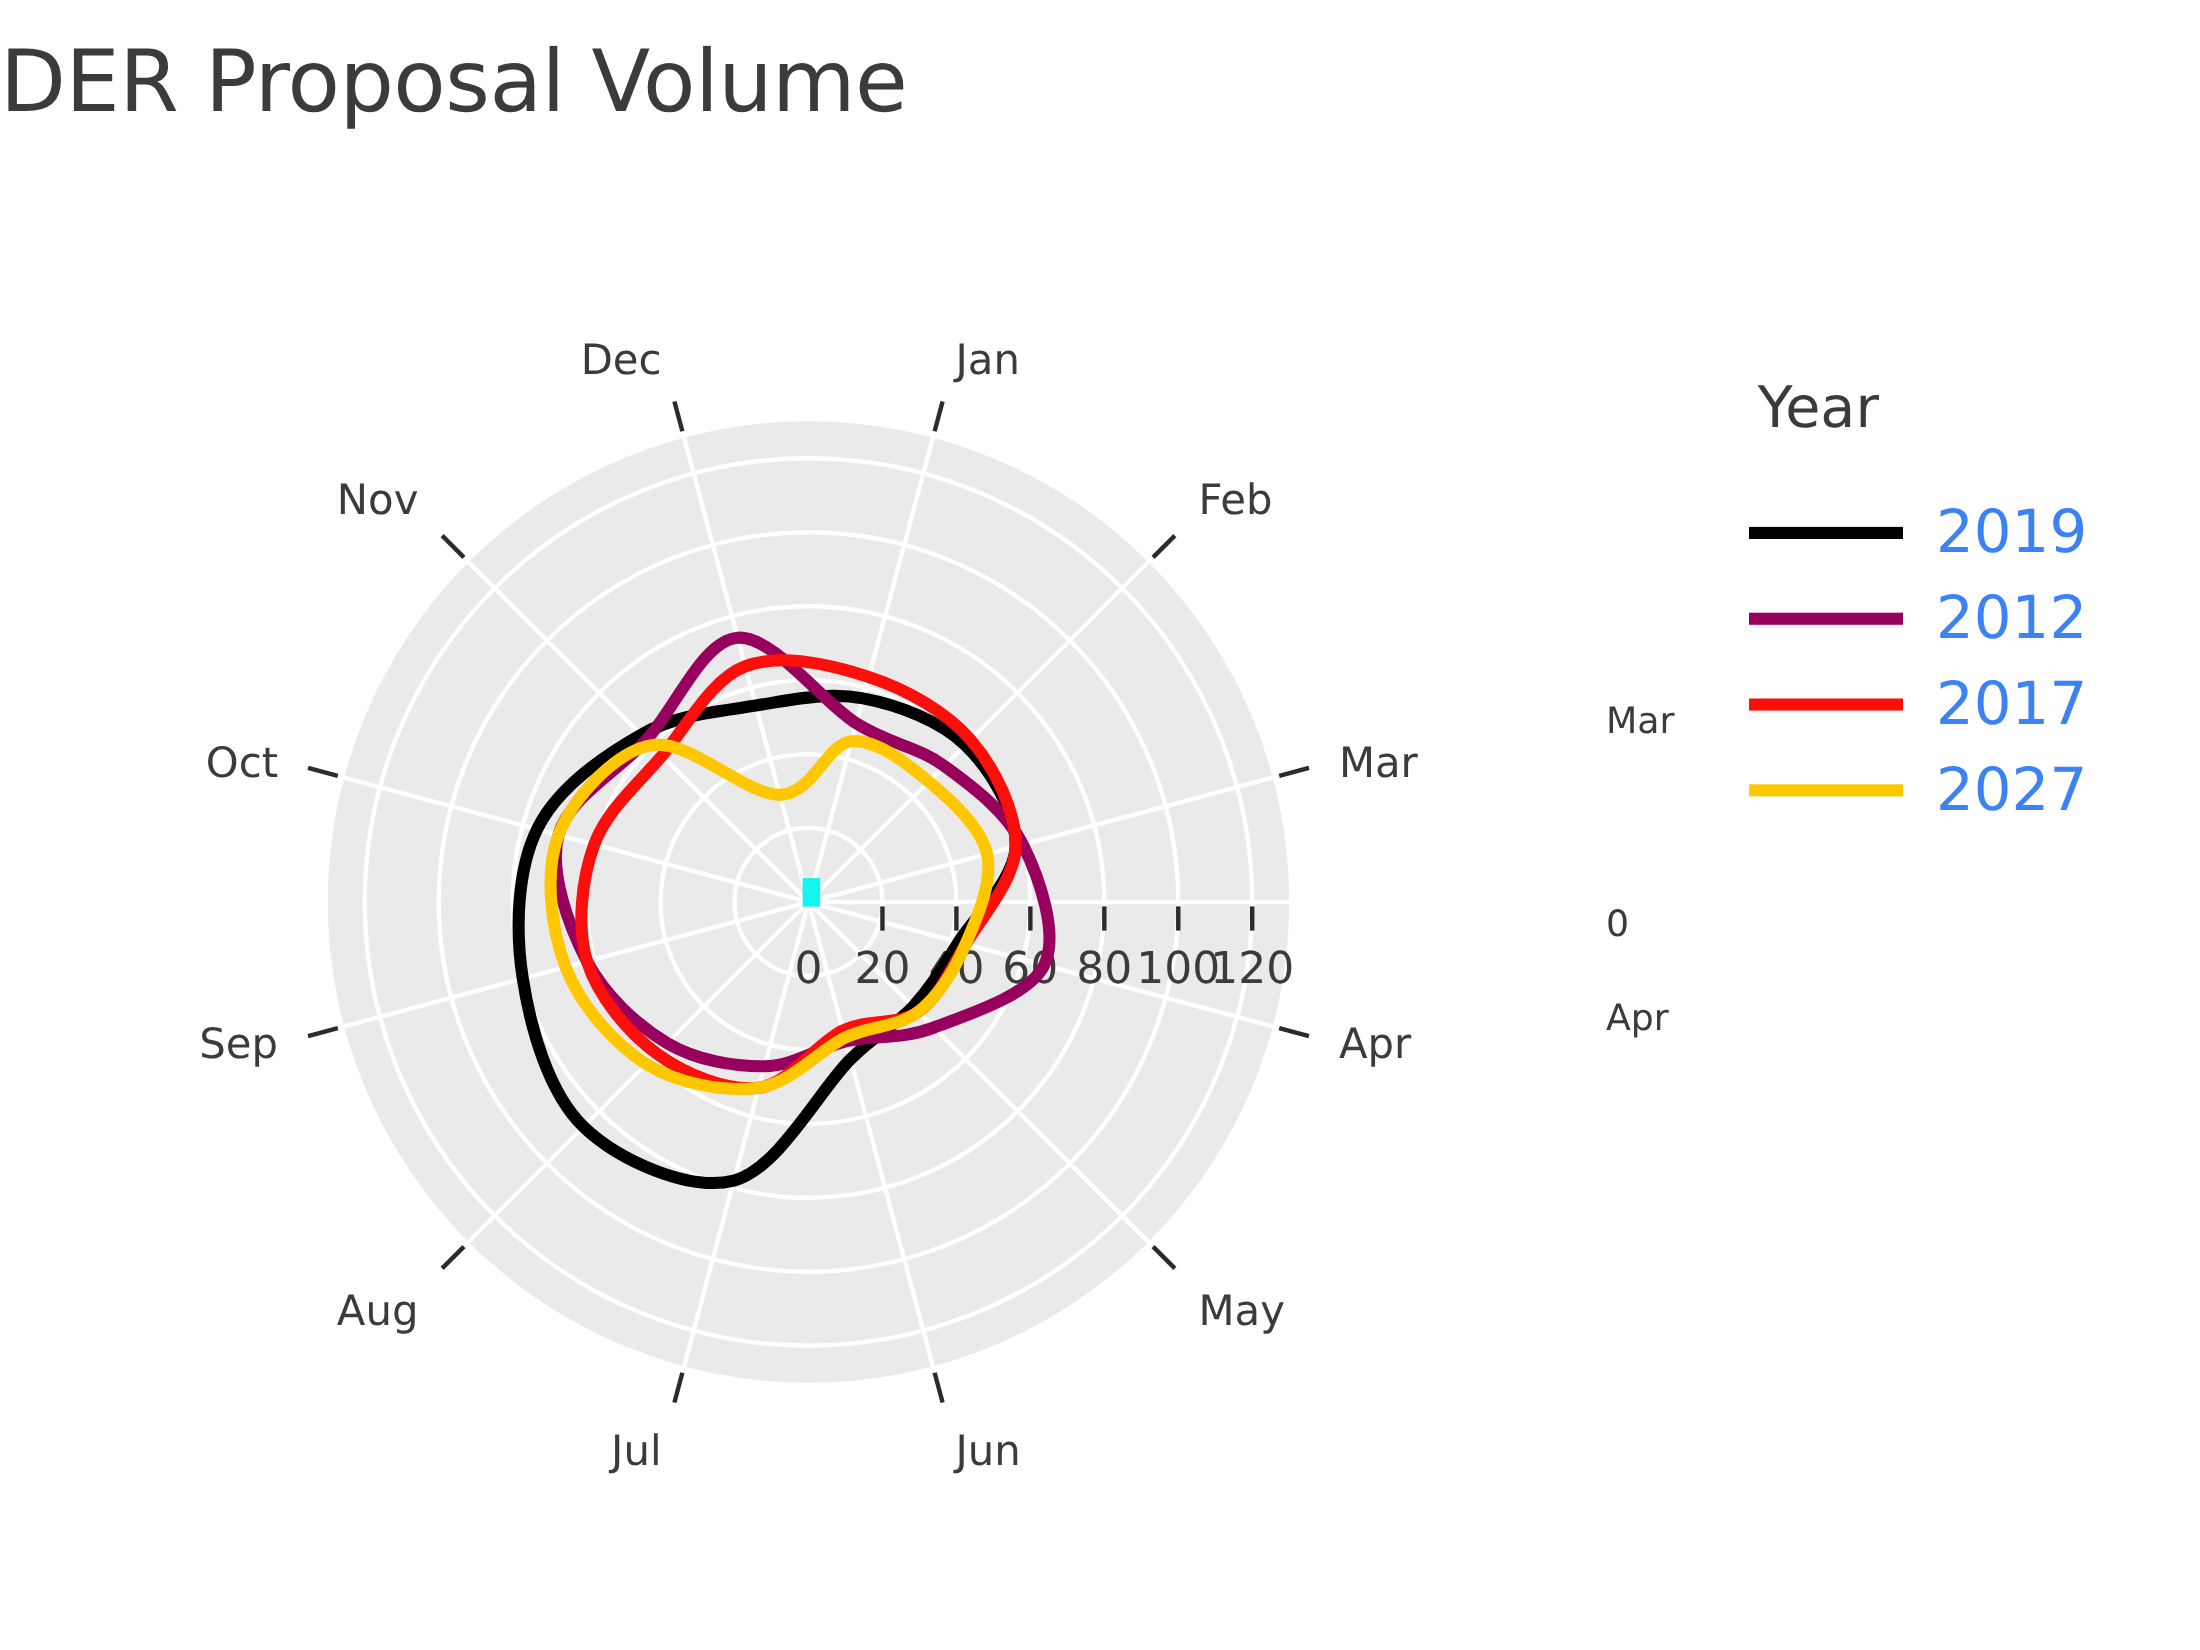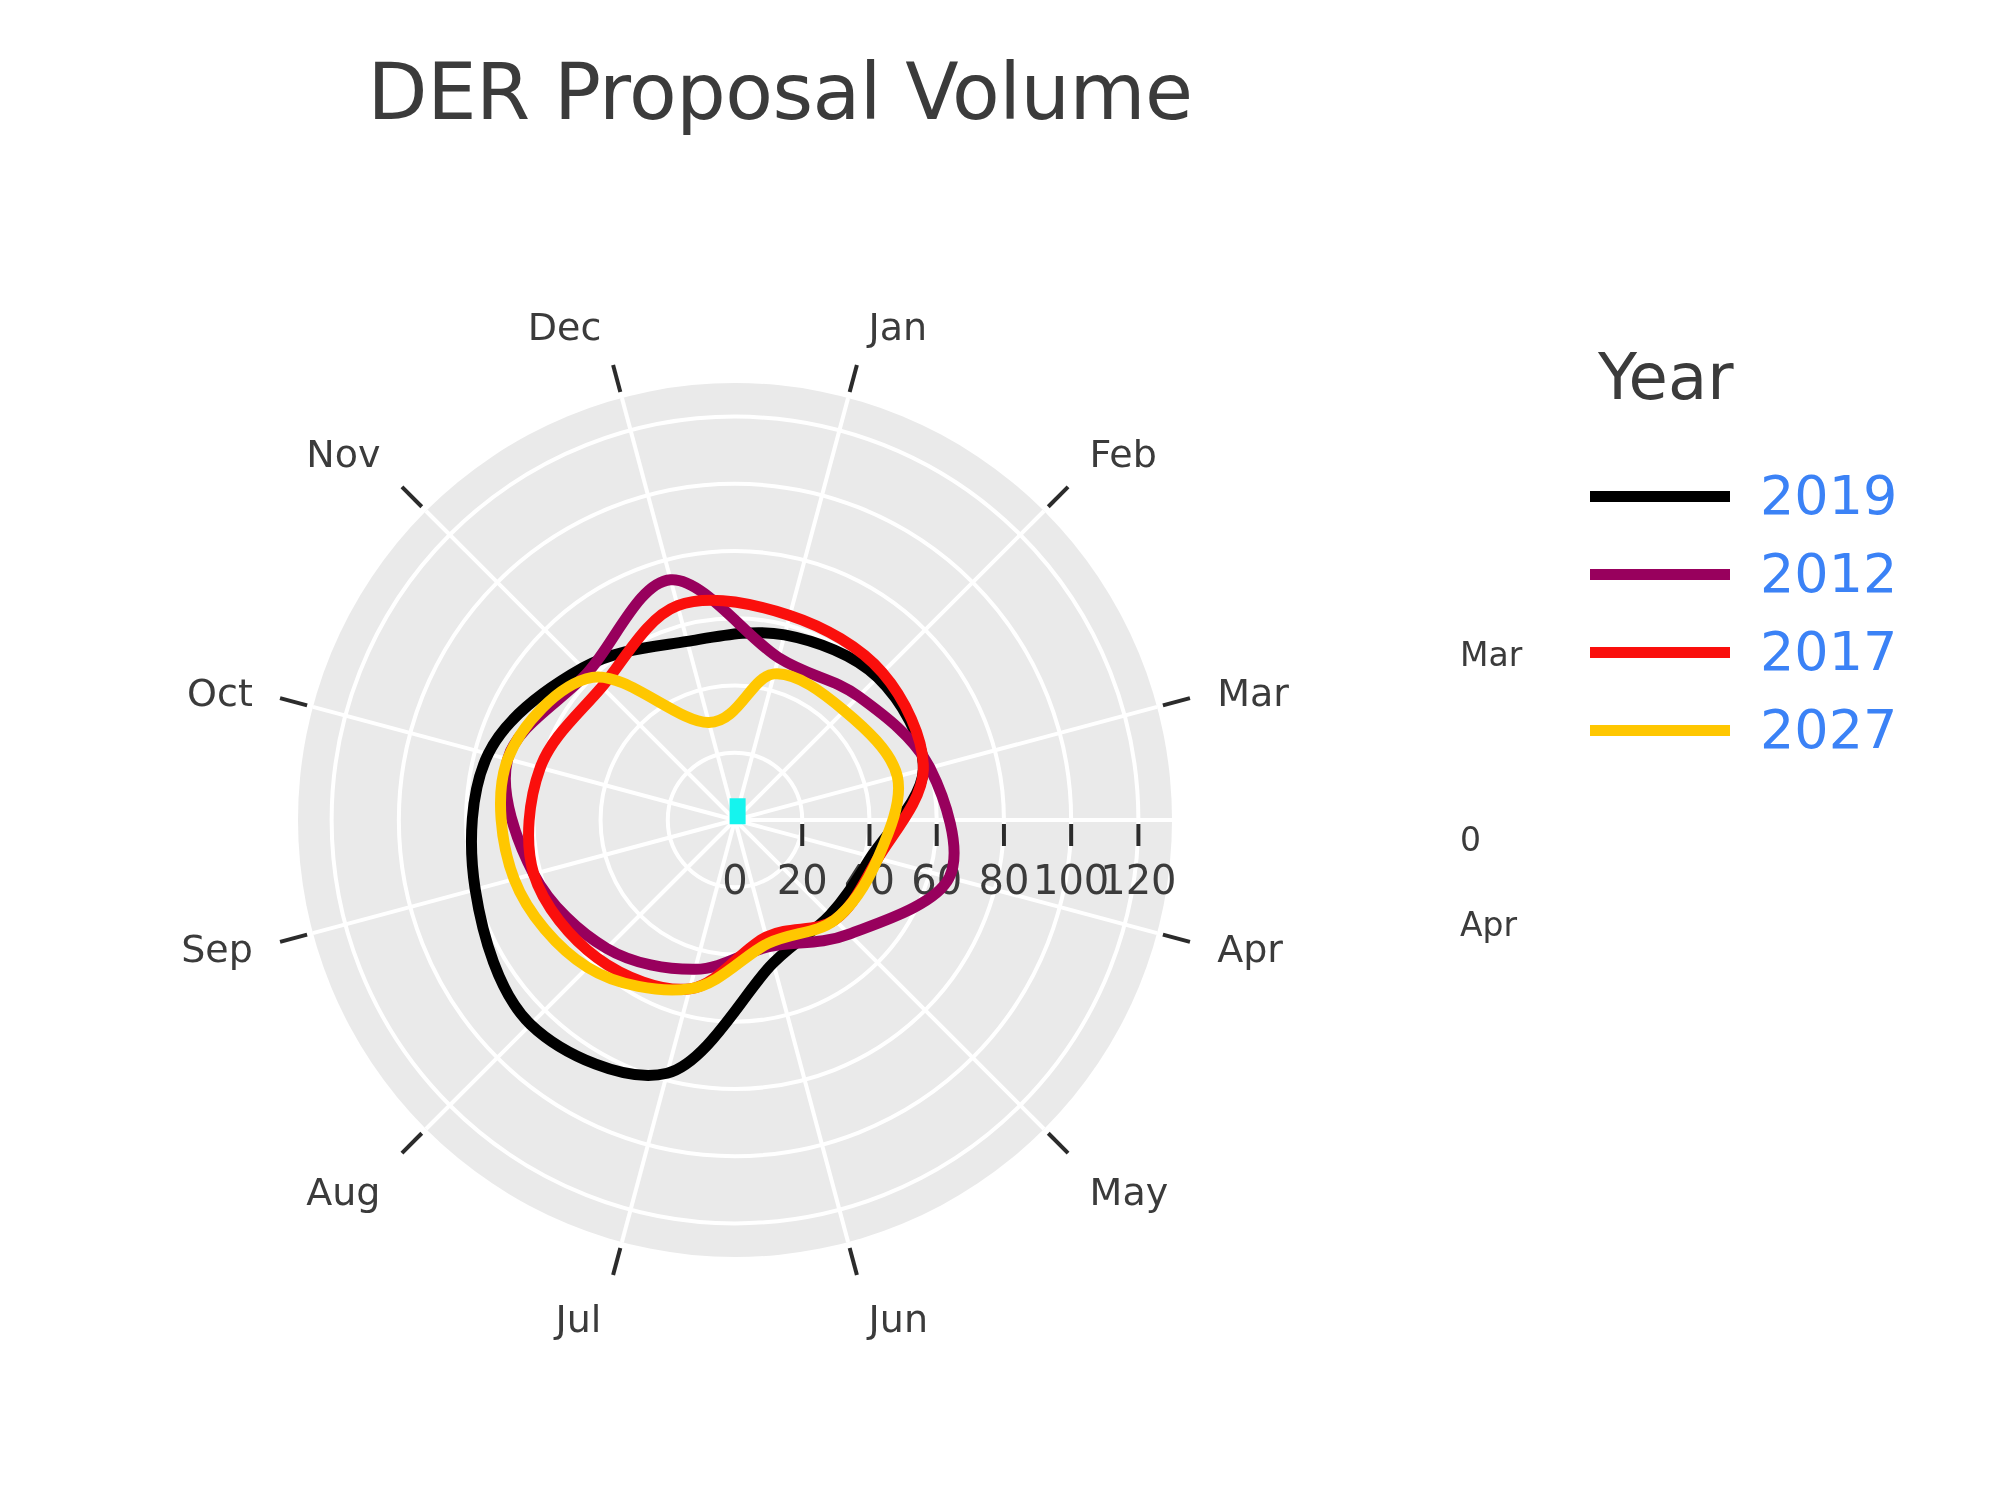--- a/index.html
+++ b/index.html
@@ -14,24 +14,24 @@
     overflow: hidden;
     position: relative;
   }
   #root {
     position: absolute;
     inset: 0;
     background: #ffffff;
   }
   .chart-title {
     position: absolute;
-    top: 47px;
+    top: 30px;
     left: 0;
     width: 1560px;
-    text-align: center;
+    text-align: left;
     font-size: 78px;
     color: #3b3b3b;
     font-family: "DejaVu Sans", sans-serif;
     letter-spacing: -0.5px;
     white-space: nowrap;
   }
   #polar-svg {
     position: absolute;
     left: 0;
     top: 0;
@@ -57,21 +57,21 @@
   #orphan-apr { left: 1460px; top: 905px; }
 
   
   #legend {
     position: absolute;
     left: 1590px;
     top: 345px;
     width: 390px;
   }
   #legend-title {
-    font-size: 64px;
+    font-size: 52px;
     color: #3b3b3b;
     font-family: "DejaVu Sans", sans-serif;
     margin: 0 0 48px 8px;
     line-height: 1;
   }
   .legend-row {
     display: flex;
     align-items: center;
     height: 78px;
     margin-bottom: 0px;

